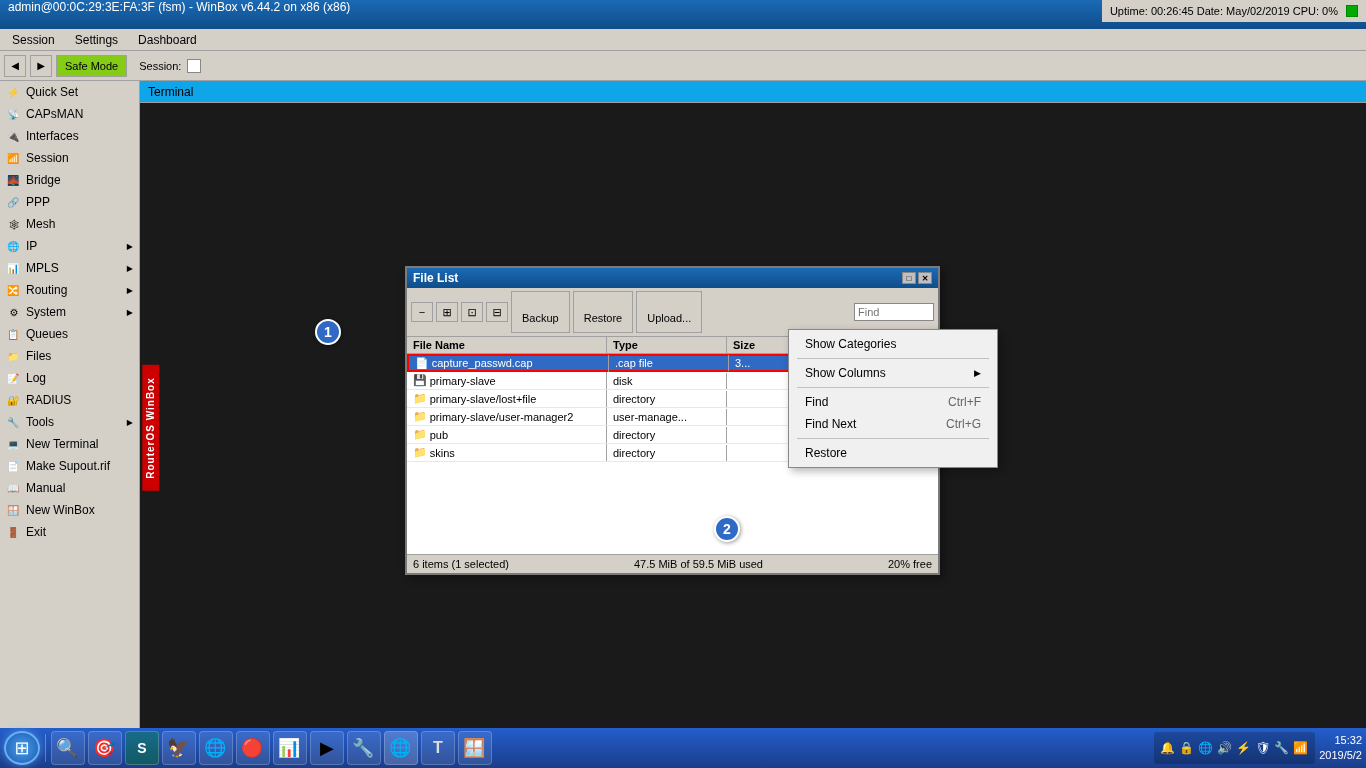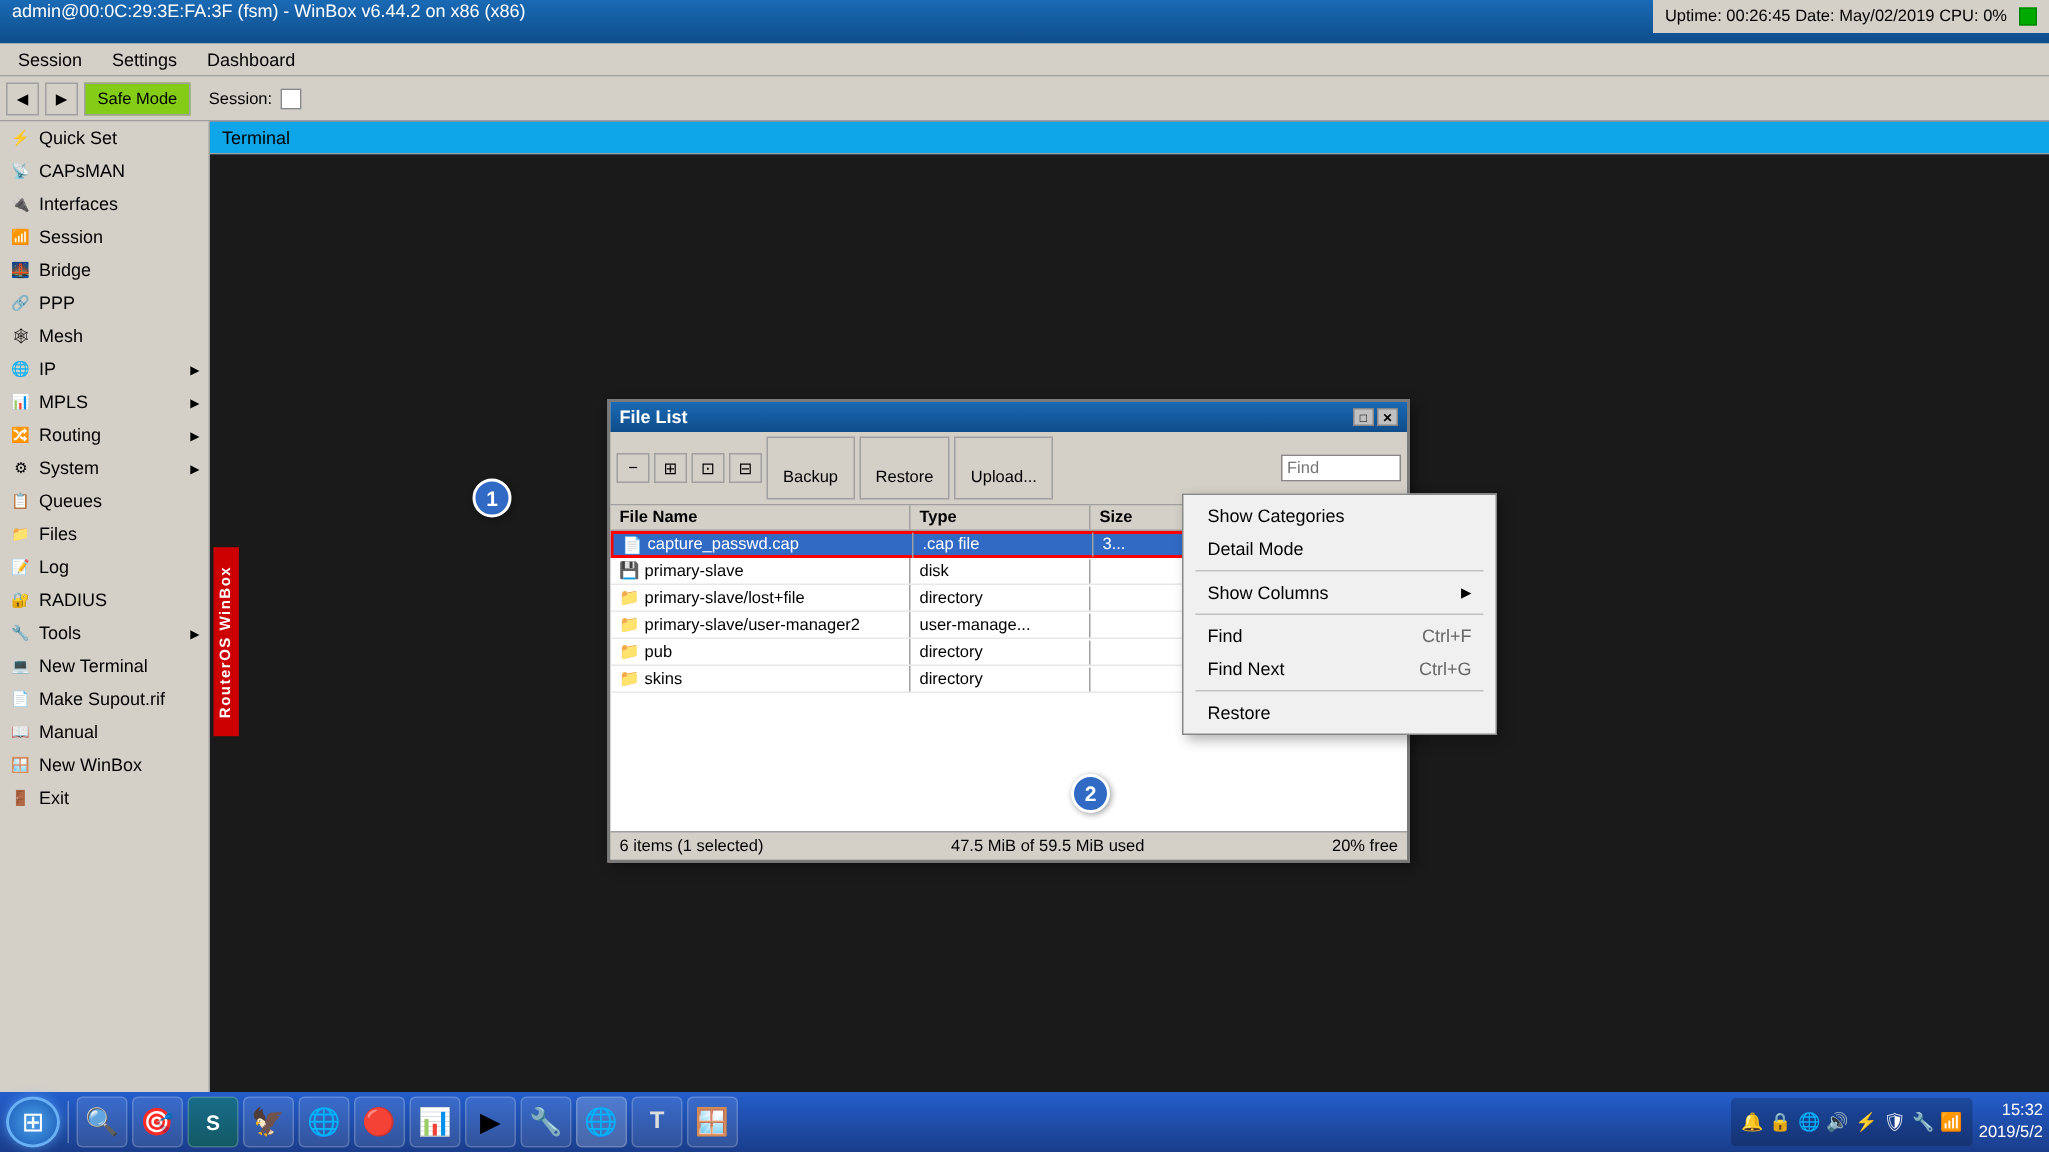--- a/index.html
+++ b/index.html
@@ -692,23 +692,20 @@
     </div>
 
     <div class="step-indicator" style="top: 435px; left: 574px;">
       <span>2</span>
     </div>
 
     <div class="context-menu">
       <div class="ctx-item">
         <span>Show Categories</span>
       </div>
-      <div class="ctx-item">
-        <span>Detail Mode</span>
-      </div>
       <div class="ctx-separator"></div>
       <div class="ctx-item">
         <span>Show Columns</span>
         <span class="ctx-arrow">▶</span>
       </div>
       <div class="ctx-separator"></div>
       <div class="ctx-item">
         <span>Find</span>
         <span class="ctx-shortcut">Ctrl+F</span>
       </div>

